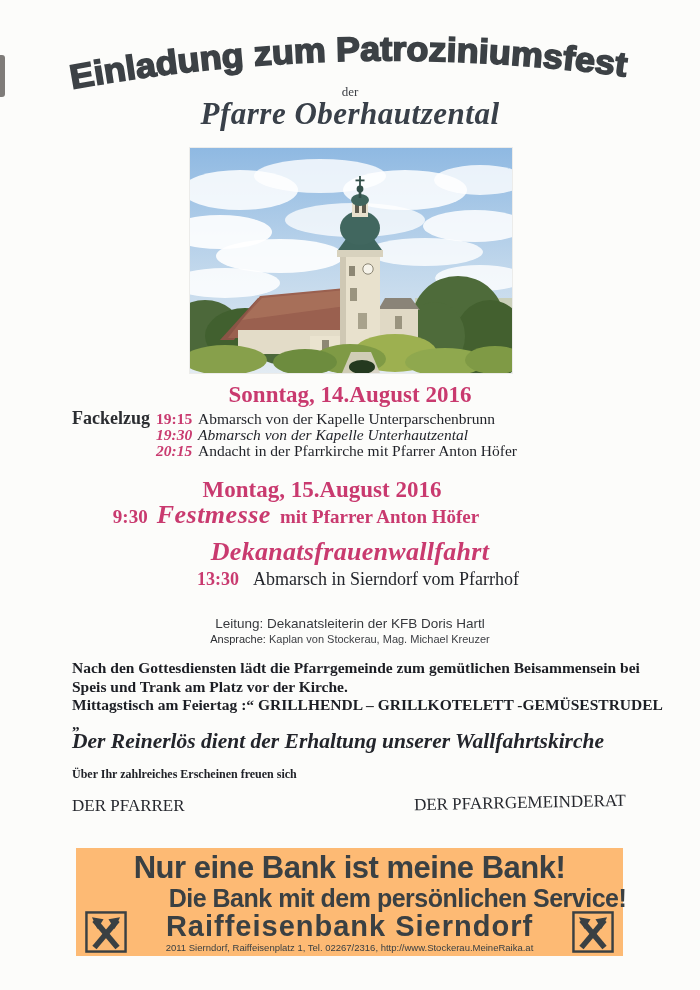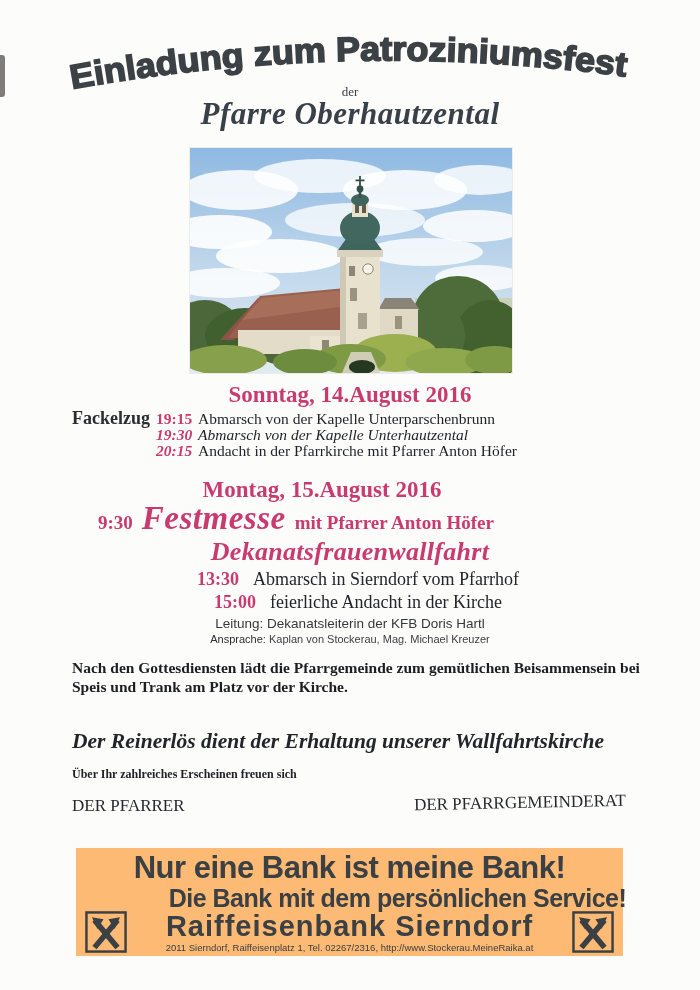--- a/index.html
+++ b/index.html
@@ -30,21 +30,21 @@
   #sun-heading{left:0;top:382px;width:700px;font-size:23px;}
   #sun-block{left:72px;top:411px;width:580px;font-size:15.5px;line-height:15.8px;color:#1f2127;}
   .sun-row{display:flex;align-items:baseline;}
   .sun-label{width:84px;font-weight:bold;font-size:18px;color:#2b2d31;flex:0 0 84px;}
   .sun-time{width:42px;flex:0 0 42px;font-weight:bold;}
 
   
   #mon-heading{left:0;top:477px;width:644px;font-size:23px;}
   #mass-line{left:0;top:500px;width:592px;display:flex;justify-content:center;align-items:baseline;gap:9px;}
   #mass-time{font-size:19px;font-weight:bold;}
-  #mass-name{font-size:33px;font-weight:bold;font-style:italic;letter-spacing:.5px;}
+  #mass-name{font-size:26px;font-weight:bold;font-style:italic;letter-spacing:.5px;}
   #mass-rest{font-size:19px;font-weight:bold;}
 
   
   #pil-heading{left:0;top:537px;width:700px;font-size:26px;letter-spacing:.3px;}
   #pil-rows{left:197px;top:568px;font-size:18px;line-height:23px;color:#23252b;}
   .pil-row{display:flex;align-items:baseline;justify-content:center;}
   .pil-time{width:56px;flex:0 0 56px;font-weight:bold;}
   #leitung-line{left:0;top:616px;width:700px;font-size:13.5px;color:#37393d;}
   #ansprache-line{left:0;top:633px;width:700px;font-size:11px;font-weight:normal;color:#3e4045;}
   #ansprache-line .lbl{color:#2c2e32;}
@@ -193,34 +193,31 @@
     <span id="mass-name">Festmesse</span>
     <span id="mass-rest">mit Pfarrer Anton Höfer</span>
   </div>
 
   <div id="pil-heading" class="abs center serif b i pink">Dekanatsfrauenwallfahrt</div>
   <div id="pil-rows" class="abs serif">
     <div class="pil-row">
       <span class="pil-time pink">13:30</span>
       <span>Abmarsch in Sierndorf vom Pfarrhof</span>
     </div>
-    <div class="pil-row">
-      <span class="pil-time pink">15:00</span>
-      <span>feierliche Andacht in der Kirche</span>
-    </div>
   </div>
   <div id="leitung-line" class="abs center sans">Leitung: Dekanatsleiterin der KFB Doris Hartl</div>
   <div id="ansprache-line" class="abs center sans">
     <span class="lbl">Ansprache:</span>
     <span>Kaplan von Stockerau, Mag. Michael Kreuzer</span>
   </div>
 
   <div id="paragraph" class="abs serif">
     <div>Nach den Gottesdiensten lädt die Pfarrgemeinde zum gemütlichen Beisammensein bei</div>
     <div>Speis und Trank am Platz vor der Kirche.</div>
+    <div>Mittagstisch am Feiertag :“ GRILLHENDL – GRILLKOTELETT -GEMÜSESTRUDEL „</div>
   </div>
   <div id="proceeds" class="abs serif">Der Reinerlös dient der Erhaltung unserer Wallfahrtskirche</div>
   <div id="closing" class="abs serif">Über Ihr zahlreiches Erscheinen freuen sich</div>
   <div id="sig-left" class="abs serif">DER PFARRER</div>
   <div id="sig-right" class="abs serif">DER PFARRGEMEINDERAT</div>
 
   <div id="banner" class="abs">
     <div id="banner-line1">Nur eine Bank ist meine Bank!</div>
     <div id="banner-line2">Die Bank mit dem persönlichen Service!</div>
     <svg id="raika-logo-left" class="raika-logo" viewBox="0 0 72 72">

